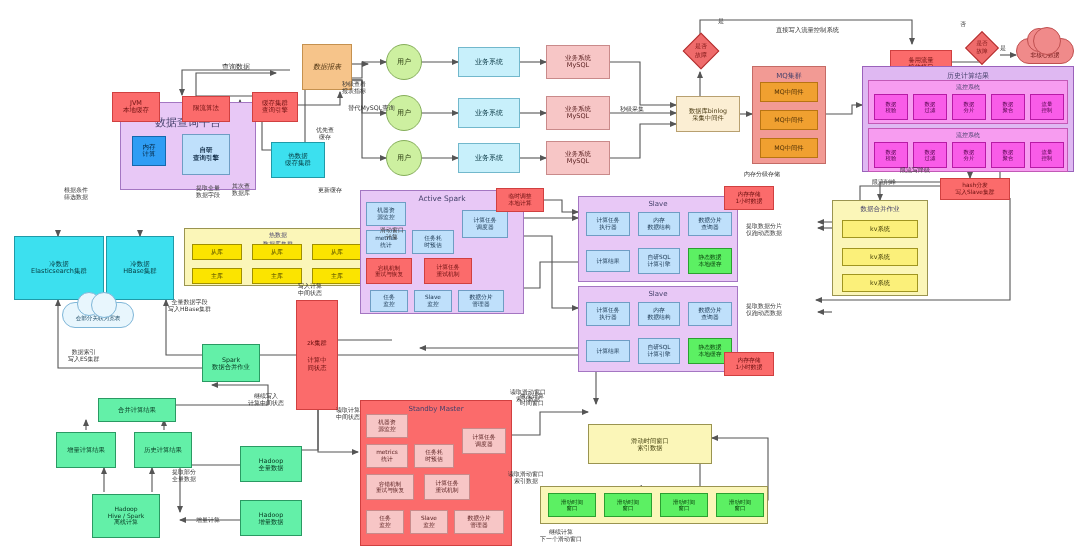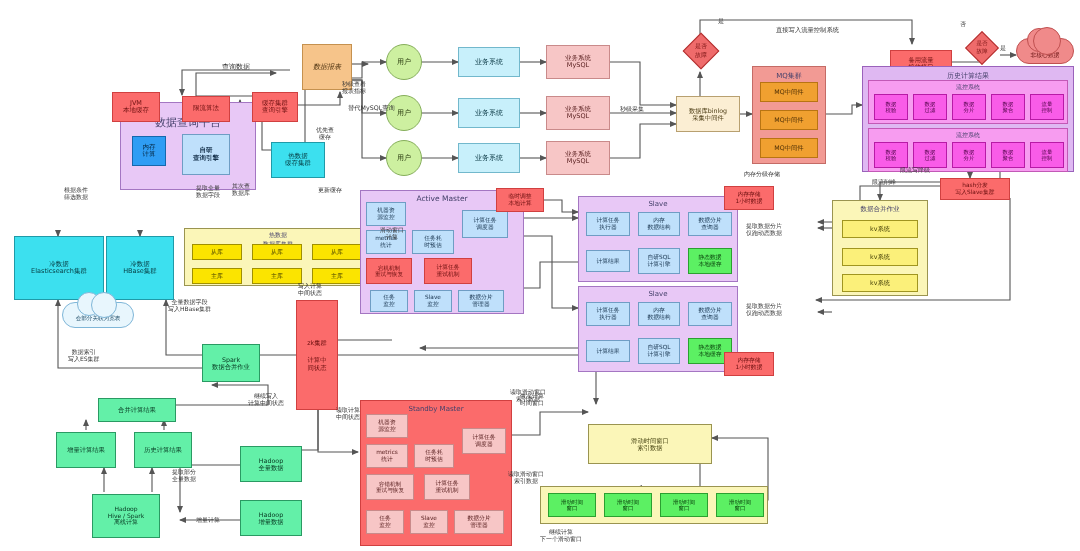--- a/index.html
+++ b/index.html
@@ -367,21 +367,21 @@
   <div class="cloudw" style="left:62px;top:302px;width:72px;height:26px;font-size:5.6px;">
     <span>数据入存储</span>
     <span>会部分关联为宽表</span>
   </div>
   <div class="node p-green" style="left:202px;top:344px;width:58px;height:38px;font-size:6.3px;">
     <span>Spark</span>
     <span>数据合并作业</span>
   </div>
 
   <div class="grp p-purple" style="left:360px;top:190px;width:164px;height:124px;">
-    <div class="gtitle" style="font-size:7.5px;top:3px;">Active Master</div>
+    <div class="gtitle" style="font-size:7.5px;top:3px;">Active Spark</div>
   </div>
   <div class="node p-blue" style="left:366px;top:202px;width:40px;height:24px;font-size:5.8px;">
     <span>机器资</span>
     <span>源监控</span>
     </div>
   <div class="node p-blue" style="left:366px;top:230px;width:40px;height:24px;font-size:5.8px;">
     <span>metrics</span>
     <span>统计</span>
     </div>
   <div class="node p-blue" style="left:412px;top:230px;width:42px;height:24px;font-size:5.8px;">

